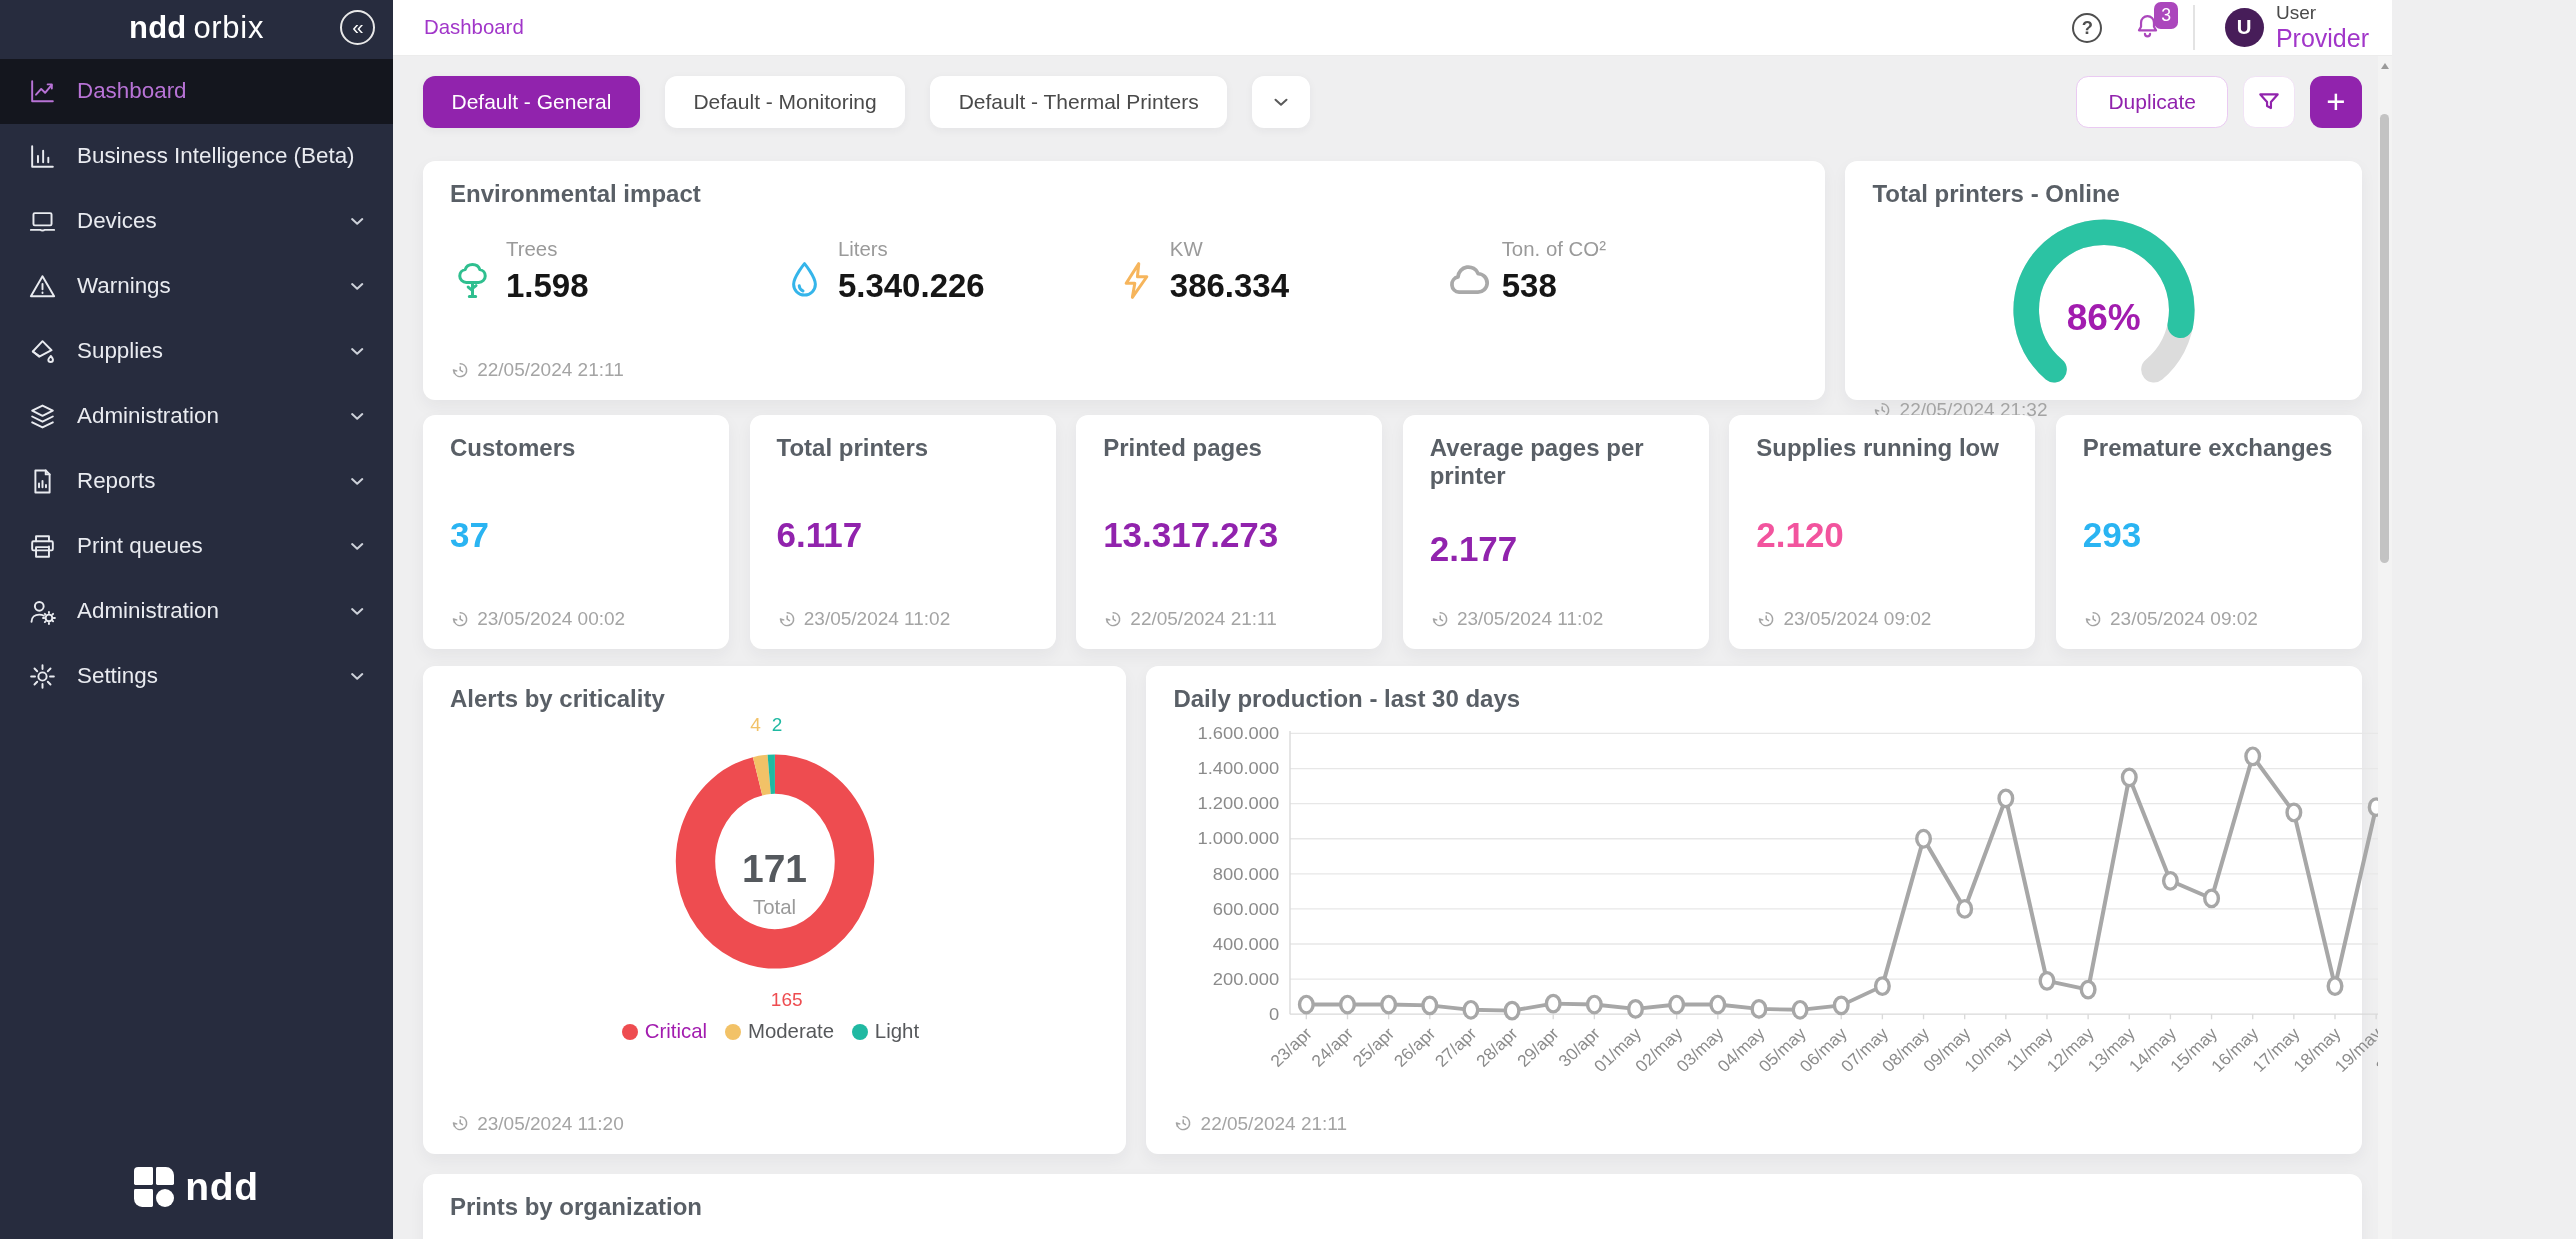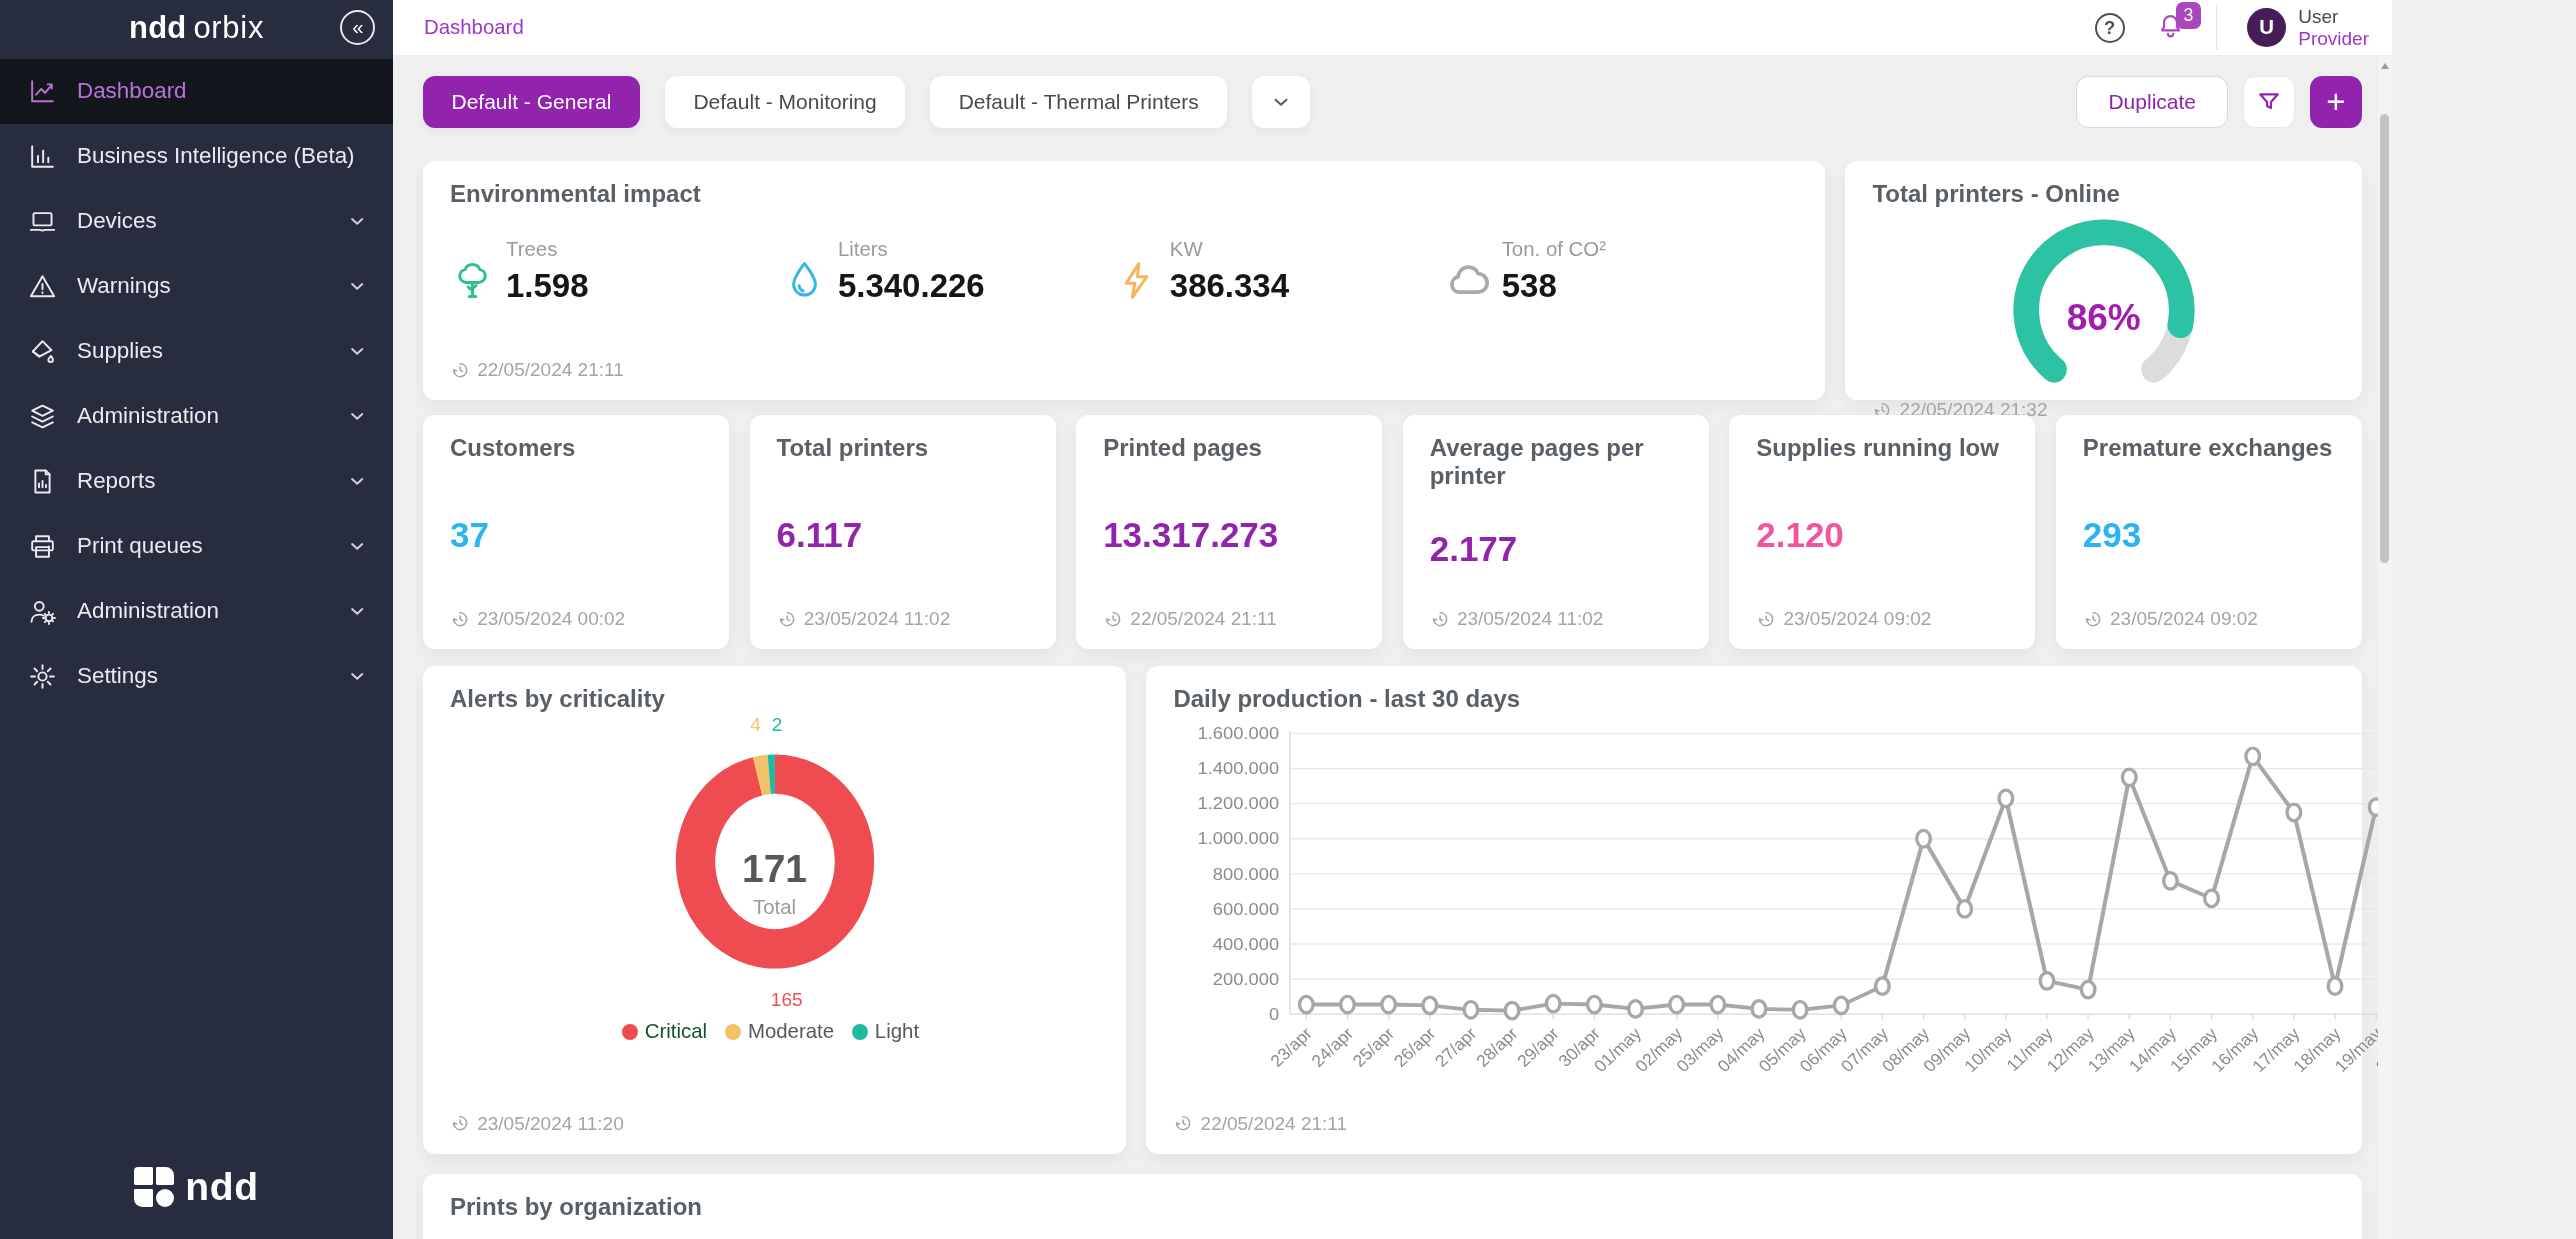--- a/index.html
+++ b/index.html
@@ -42,21 +42,21 @@
   .bell-wrap { position:relative; cursor:pointer; }
   .bell-wrap svg { width:31px; height:31px; stroke:#ab47bc; fill:none; stroke-width:1.7; stroke-linecap:round; stroke-linejoin:round; }
   .badge { position:absolute; top:-9.5px; right:-15px; min-width:24.5px; height:27px; padding:0 5.4px; background:#ab47bc;
     color:#fff; border-radius:6.8px; font-size:17.7px; display:flex; align-items:center; justify-content:center; }
   .tb-divider { width:1.4px; height:45px; background:#e3e3e3; }
   .user-chip { display:flex; align-items:center; gap:12.2px; cursor:pointer; }
   .avatar { width:39px; height:39px; border-radius:50%; background:#471d59; color:#fff; font-size:20.4px; font-weight:600;
     display:flex; align-items:center; justify-content:center; }
   .user-text { display:flex; flex-direction:column; line-height:1.15; }
   .user-name { font-size:19px; color:#4a4a4a; }
-  .user-role { font-size:19px; color:#a136c9; }
+  .user-role { font-size:25px; color:#a136c9; }
 
   .content { flex:1; padding:20.4px 30px 0; overflow:hidden; position:relative; }
 
   
   .view-tabs { display:flex; align-items:center; gap:25px; }
   .tab-pill { height:52px; padding:0 28.5px; border-radius:12.2px; background:#fff; color:#4a4a4a; font-size:21px;
     display:flex; align-items:center; justify-content:center; cursor:pointer; box-shadow:0 2.7px 8.2px rgba(40,40,60,.05); border:none; }
   .tab-pill.active { background:#9123ad; color:#fff; }
   .tab-more { width:58px; height:52px; border-radius:12.2px; background:#fff; display:flex; align-items:center; justify-content:center;
     cursor:pointer; color:#5a5a5a; box-shadow:0 2.7px 8.2px rgba(40,40,60,.05); border:none; }
@@ -497,21 +497,21 @@
               <div class="donut-center-label">171</div>
               <div class="donut-center-sub">Total</div>
             </div>
             <div class="donut-callout-bottom">
               <span style="color: rgb(238, 76, 80);">165</span>
             </div>
           </div>
           <div class="legend">
             <span class="litem" style="color: rgb(238, 76, 80);">
                 <span class="dot"></span>
-                <span style="color:#14532d">Critical</span>
+                <span style="color:#a21caf">Critical</span>
               </span>
             <span class="litem" style="color: rgb(242, 194, 103);">
                 <span class="dot"></span>
                 <span style="color:#56585b">Moderate</span>
               </span>
             <span class="litem" style="color: rgb(32, 185, 162);">
                 <span class="dot"></span>
                 <span style="color:#56585b">Light</span>
               </span>
           </div>

